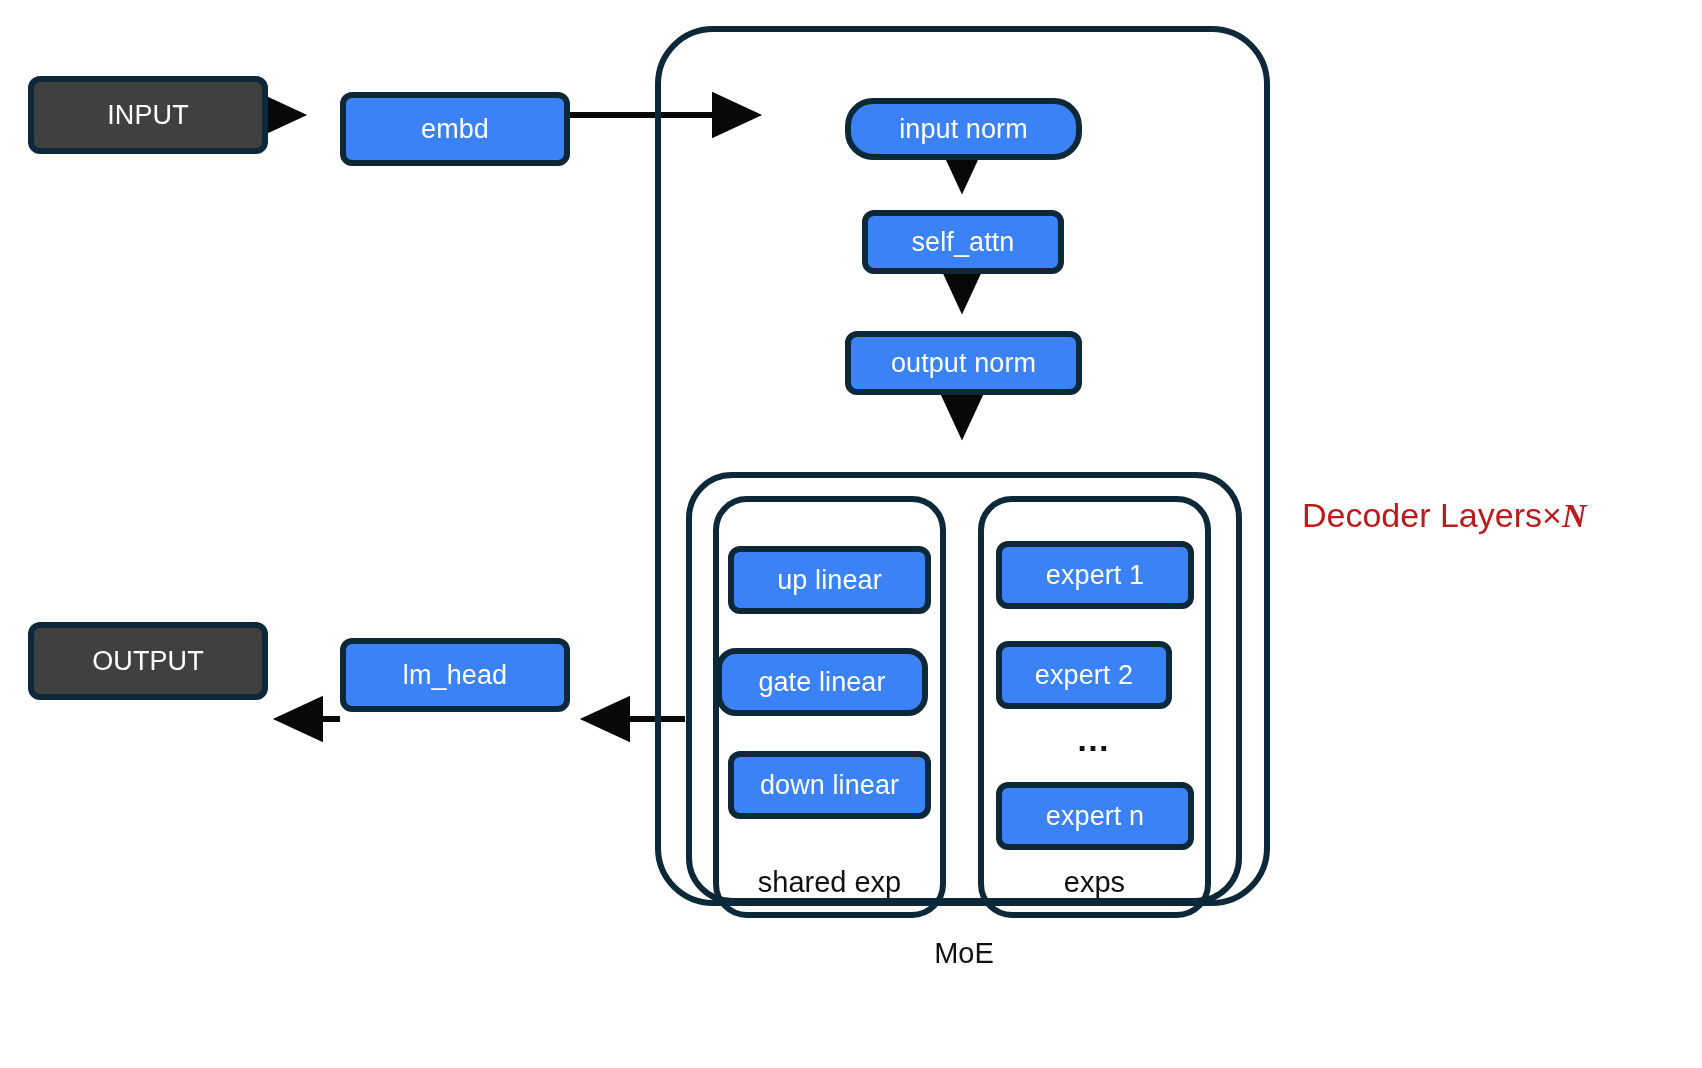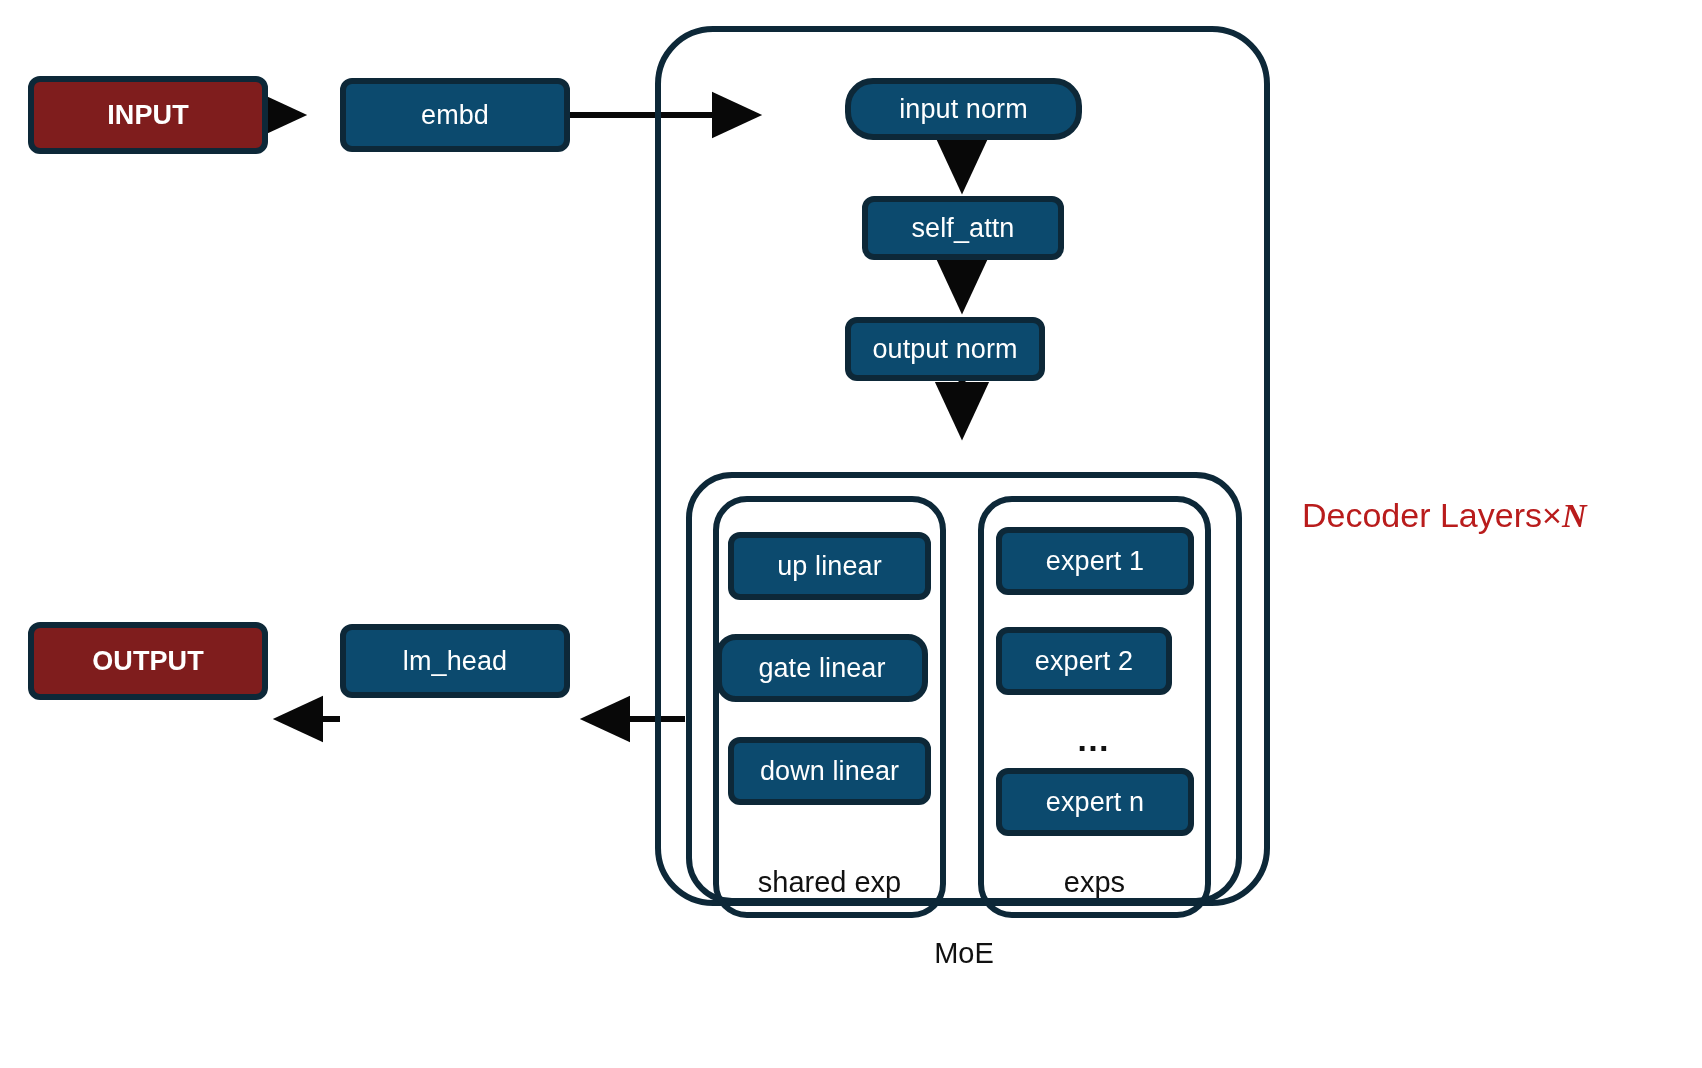--- a/index.html
+++ b/index.html
@@ -27,22 +27,22 @@
     justify-content: center;
     border: 6px solid #0d2838;
     border-radius: 12px;
     color: #ffffff;
     font-size: 27px;
     line-height: 1;
     letter-spacing: .1px;
     white-space: nowrap;
     z-index: 6;
   }
-  .node.blue   { background: #7f1d1d; font-weight: bold; }
-  .node.salmon { background: #0c4a6e; }
+  .node.blue   { background: #404040; }
+  .node.salmon { background: #3b82f6; margin-top: 14px; }
 
   
   .container {
     position: absolute;
     box-sizing: border-box;
     border: 6px solid #0d2838;
     background: transparent;
   }
   .decoder-box {
     border-radius: 58px;
@@ -184,29 +184,29 @@
   <div class="node salmon" style="left:996px; top:627px; width:176px; height:68px;text-align:center;">
     <span>expert 2</span>
   </div>
 
   <div class="dots" style="left:978px; top:722px; width:233px; text-align:center;">…</div>
 
   <div class="node salmon" style="left:996px; top:768px; width:198px; height:68px;">
     <span>expert n</span>
   </div>
 
-  <div class="node salmon" style="left:845px; top:78px; width:237px; height:62px;border-radius:28px;">
+  <div class="node salmon" style="left:845px; top:84px; width:237px; height:62px;border-radius:28px;">
     <span>input norm</span>
   </div>
 
   <div class="node salmon" style="left:862px; top:196px; width:202px; height:64px;">
     <span>self_attn</span>
   </div>
 
-  <div class="node salmon" style="left:845px; top:317px; width:200px; height:64px;">
+  <div class="node salmon" style="left:845px; top:317px; width:237px; height:64px;">
     <span>output norm</span>
   </div>
 
   <div class="node blue" style="left:28px; top:76px; width:240px; height:78px;">
     <span>INPUT</span>
   </div>
 
   <div class="node salmon" style="left:340px; top:78px; width:230px; height:74px;">
     <span>embd</span>
   </div>

